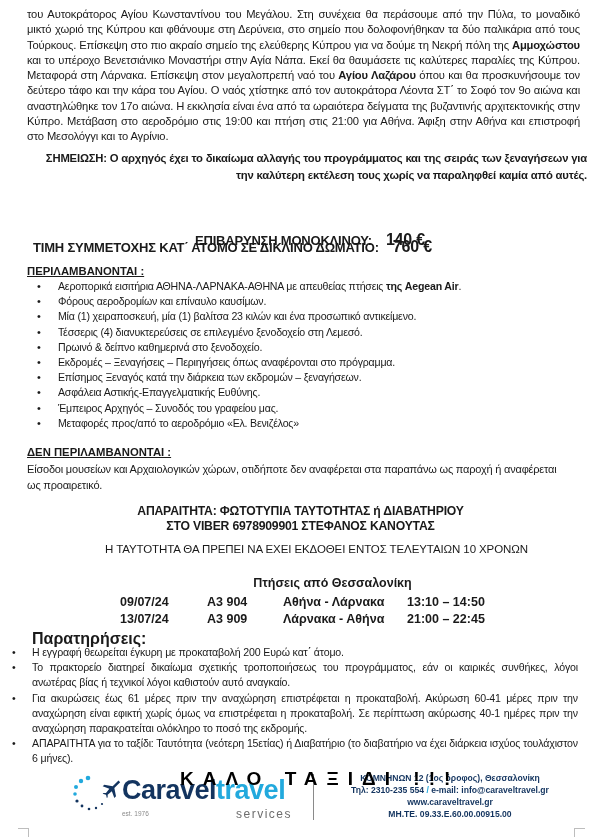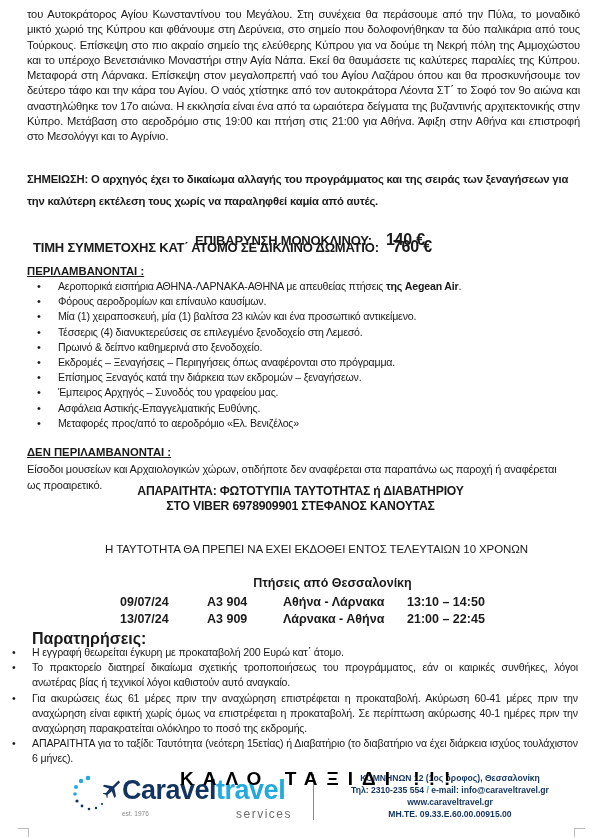--- a/index.html
+++ b/index.html
@@ -1,30 +1,30 @@
 <!DOCTYPE html>
 <html><head>
 <meta charset="utf-8">
 <style>
   html, body { margin:0; padding:0; background:#ffffff; }
   body { width:601px; height:838px; position:relative; overflow:hidden;
          font-family:"Liberation Sans", sans-serif; color:#1a1a1a; }
   .page { position:absolute; left:0; top:0; width:601px; height:838px; }
   .para { position:absolute; left:27px; width:553px; font-size:11.2px; line-height:15.3px;
           text-align:justify; letter-spacing:-0.15px; }
-  .para b { font-weight:normal; }
-  .note { position:absolute; left:27px; top:168px; width:560px; font-size:11.3px; line-height:22px; font-weight:bold; letter-spacing:-0.2px; }
+  .para b { font-weight:bold; }
+  .note { position:absolute; left:27px; top:150px; width:560px; font-size:11.3px; line-height:17px; font-weight:bold; letter-spacing:-0.2px;text-align:right; }
   .price-row { position:absolute; font-weight:bold; font-size:13px; letter-spacing:-0.2px; white-space:nowrap; }
   .price-row .amt { font-size:16px; margin-left:14px; }
   .sect-title { position:absolute; left:27px; font-size:11.3px; font-weight:bold; text-decoration:underline; }
   ul.list { position:absolute; left:27px; margin:0; padding:0; list-style:none; font-size:10.6px; line-height:15.2px; letter-spacing:-0.2px; }
   ul.list li { position:relative; padding-left:31px; white-space:nowrap; }
   ul.list li::before { content:"\2022"; position:absolute; left:10px; top:0; font-size:11px; }
   .not-incl { position:absolute; left:27px; top:461px; width:540px; font-size:11px; line-height:16px; letter-spacing:-0.2px; }
-  .required { position:absolute; left:0; width:601px; top:484px; text-align:center; font-weight:bold; font-size:12.2px; line-height:15px; letter-spacing:-0.2px; }
+  .required { position:absolute; left:0; width:601px; top:504px; text-align:center; font-weight:bold; font-size:12.2px; line-height:15px; letter-spacing:-0.2px; }
   .id-note { position:absolute; left:16px; width:601px; top:543px; text-align:center; font-size:11.5px; letter-spacing:-0.1px; }
   .flights-title { position:absolute; left:0; width:601px; top:576px; text-align:center; font-size:12.5px; font-weight:bold;padding-left:32px; }
   .flight-row { position:absolute; left:0; width:601px; font-weight:bold; font-size:12.5px; }
   .flight-row span { position:absolute; white-space:nowrap; }
   .remarks-title { position:absolute; left:32px; top:630px; font-weight:bold; font-size:16px; }
   ul.remarks { position:absolute; left:8px; top:645px; width:570px; margin:0; padding:0; list-style:none; font-size:10.6px; line-height:15.2px; letter-spacing:-0.15px; }
   ul.remarks li { position:relative; padding-left:24px; text-align:justify; }
   ul.remarks li::before { content:"\2022"; position:absolute; left:4px; top:0; }
   .farewell { position:absolute; left:180px; top:768px; font-size:19px; font-weight:bold; letter-spacing:9px; color:#000; white-space:nowrap;text-align:center; }
   .logo { position:absolute; left:66px; top:772px; width:210px; height:50px; }
@@ -57,22 +57,22 @@
 
   <div class="sect-title" style="top:265px;">ΠΕΡΙΛΑΜΒΑΝΟΝΤΑΙ :</div>
   <ul class="list" style="top:279px;">
     <li><span>Αεροπορικά εισιτήρια ΑΘΗΝΑ-ΛΑΡΝΑΚΑ-ΑΘΗΝΑ με απευθείας πτήσεις </span><b>της Aegean Air</b><span>.</span></li>
     <li>Φόρους αεροδρομίων και επίναυλο καυσίμων.</li>
     <li>Μία (1) χειραποσκευή, μία (1) βαλίτσα 23 κιλών και ένα προσωπικό αντικείμενο.</li>
     <li>Τέσσερις (4) διανυκτερεύσεις σε επιλεγμένο ξενοδοχείο στη Λεμεσό.</li>
     <li>Πρωινό &amp; δείπνο καθημερινά στο ξενοδοχείο.</li>
     <li>Εκδρομές – Ξεναγήσεις – Περιηγήσεις όπως αναφέρονται στο πρόγραμμα.</li>
     <li>Επίσημος  Ξεναγός κατά την  διάρκεια των εκδρομών – ξεναγήσεων.</li>
+    <li>Ασφάλεια Αστικής-Επαγγελματικής Ευθύνης.</li>
     <li>Έμπειρος Αρχηγός – Συνοδός του γραφείου μας.</li>
-    <li>Ασφάλεια Αστικής-Επαγγελματικής Ευθύνης.</li>
     <li>Μεταφορές προς/από το αεροδρόμιο «Ελ. Βενιζέλος»</li>
   </ul>
 
   <div class="sect-title" style="top:446px;">ΔΕΝ  ΠΕΡΙΛΑΜΒΑΝΟΝΤΑΙ :</div>
   <div class="not-incl">Είσοδοι  μουσείων  και  Αρχαιολογικών  χώρων, οτιδήποτε δεν αναφέρεται στα παραπάνω ως παροχή ή αναφέρεται ως προαιρετικό.</div>
 
   <div class="required">
     <div>ΑΠΑΡΑΙΤΗΤΑ: ΦΩΤΟΤΥΠΙΑ ΤΑΥΤΟΤΗΤΑΣ ή ΔΙΑΒΑΤΗΡΙΟΥ</div>
     <div>ΣΤΟ VIBER 6978909901 ΣΤΕΦΑΝΟΣ ΚΑΝΟΥΤΑΣ</div>
   </div>

